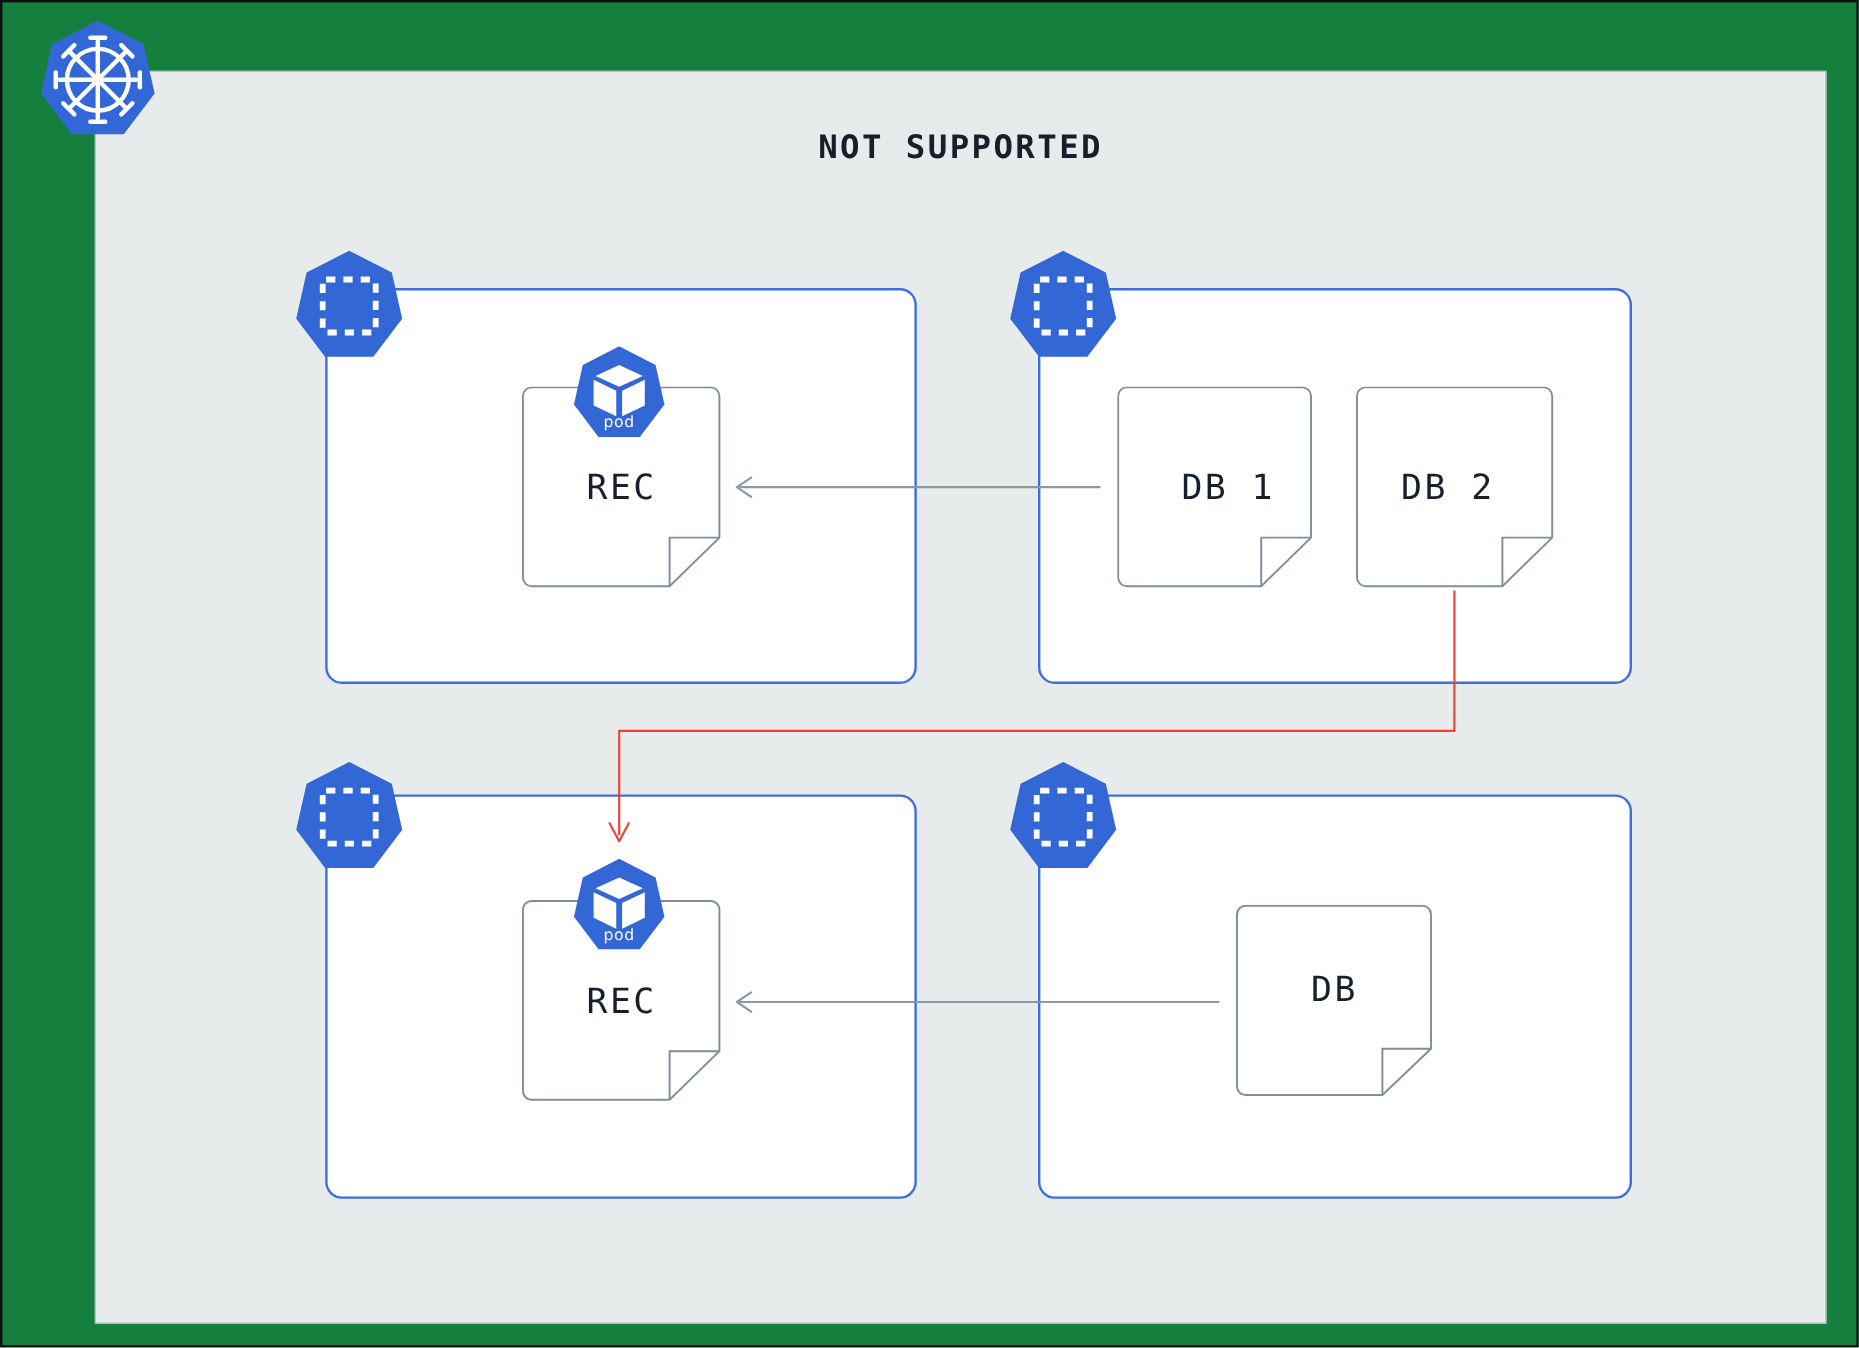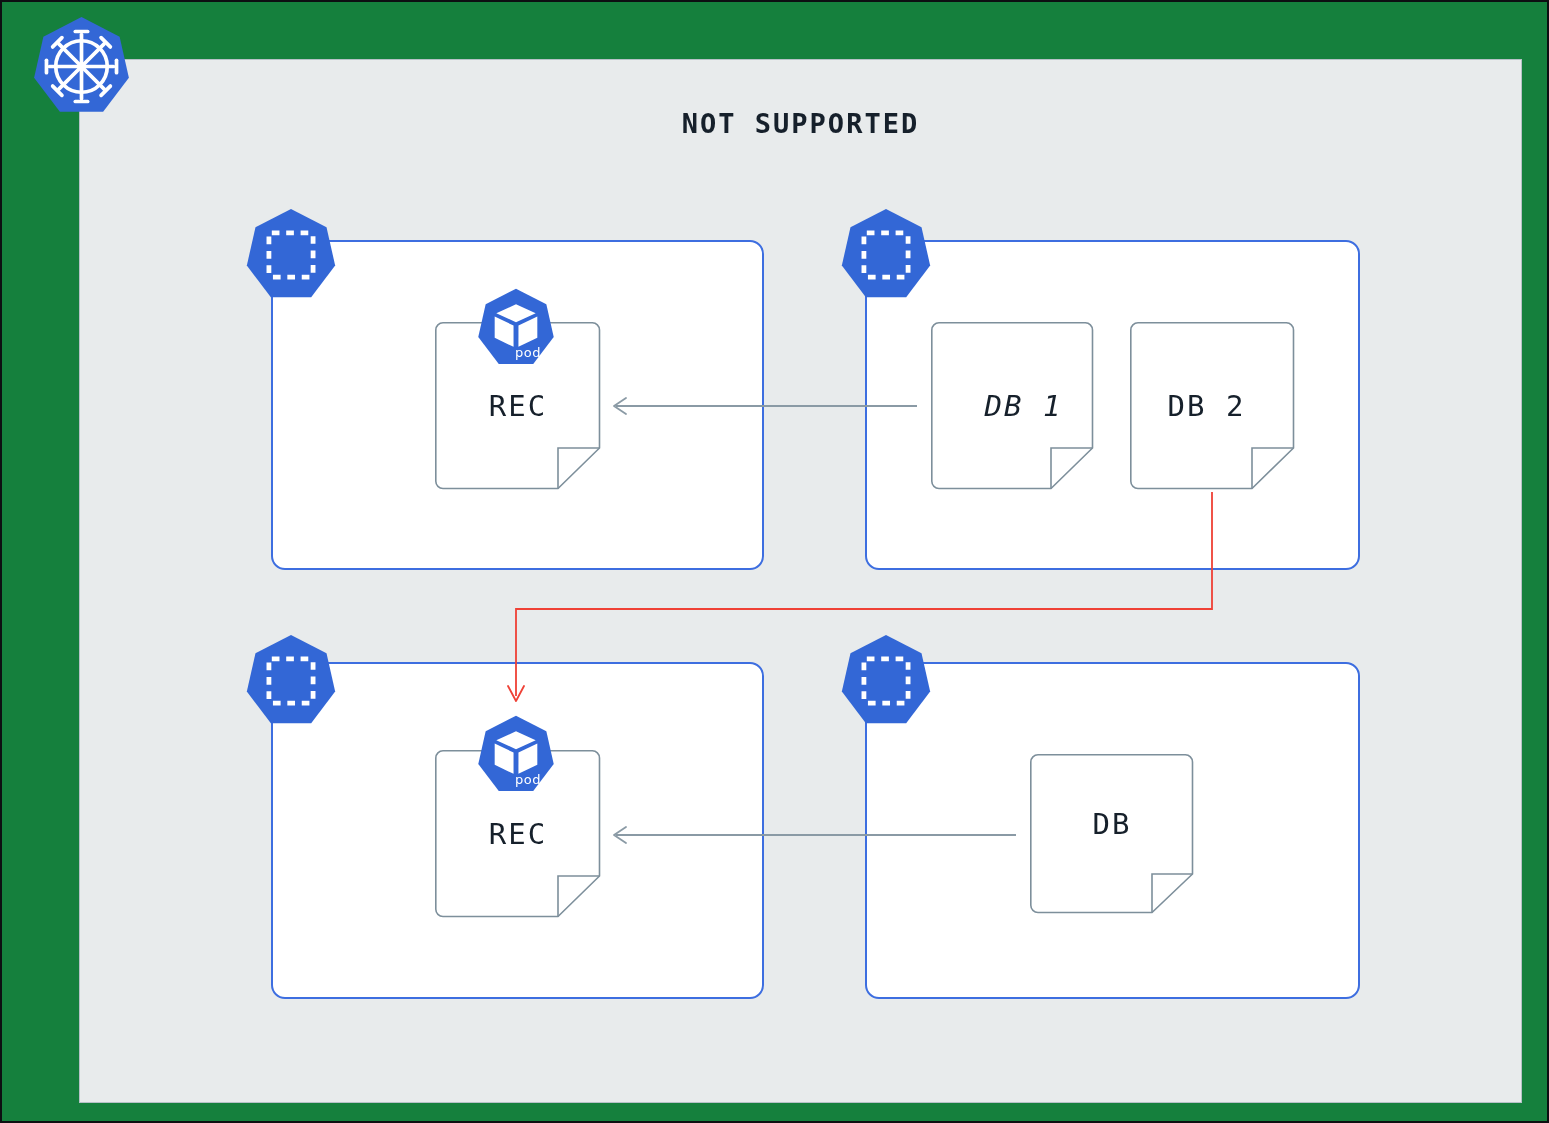--- a/index.html
+++ b/index.html
@@ -84,21 +84,21 @@
     pointer-events: none;
   }
   
   .pod-badge {
     position: absolute;
     width: 82px;
     height: 82px;
   }
   .pod-badge .pod-text {
     position: absolute;
-    left: 12px;
+    left: 0;
     bottom: 9px;
     width: 100%;
     text-align: center;
     font-family: "DejaVu Sans", sans-serif;
     font-size: 13px;
     color: #ffffff;
     letter-spacing: 0.5px;
   }
   
   #connectors {
@@ -173,21 +173,21 @@
   </div>
 
   <div class="ns-box" style="left:863px;top:238px;width:495px;height:330px;"></div>
   <div class="ns-badge" style="left:836px;top:205px;">
     <svg viewBox="0 0 100 100" width="96" height="96">
       <polygon points="50,2 87,21 96,61 71,94 29,94 4,61 13,21" fill="#3367d6"></polygon>
       <rect x="27" y="27" width="46" height="46" rx="3" fill="none" stroke="#ffffff" stroke-width="5" stroke-dasharray="8 7"></rect>
     </svg>
   </div>
 
-  <div class="doc" style="left:929px;top:320px;width:185px;height:168px;font-style:italic;">
+  <div class="doc" style="left:929px;top:320px;width:185px;height:168px;">
     <svg viewBox="0 0 163 168" width="163" height="168">
       <path d="M 8 0.8 H 154.2 A 7.2 7.2 0 0 1 161.5 8 V 126 L 120 166.5 H 8 A 7.2 7.2 0 0 1 0.8 159.3 V 8 A 7.2 7.2 0 0 1 8 0.8 Z" fill="#ffffff" stroke="#7d8f9b" stroke-width="1.6"></path>
       <path d="M 161.5 126 H 120 V 166.5" fill="none" stroke="#7d8f9b" stroke-width="1.6"></path>
     </svg>
     <div class="doc-label">DB 1</div>
   </div>
 
   <div class="doc" style="left:1128px;top:320px;width:153px;height:168px;">
     <svg viewBox="0 0 165 168" width="165" height="168">
       <path d="M 8 0.8 H 156.2 A 7.2 7.2 0 0 1 163.5 8 V 126 L 122 166.5 H 8 A 7.2 7.2 0 0 1 0.8 159.3 V 8 A 7.2 7.2 0 0 1 8 0.8 Z" fill="#ffffff" stroke="#7d8f9b" stroke-width="1.6"></path>

